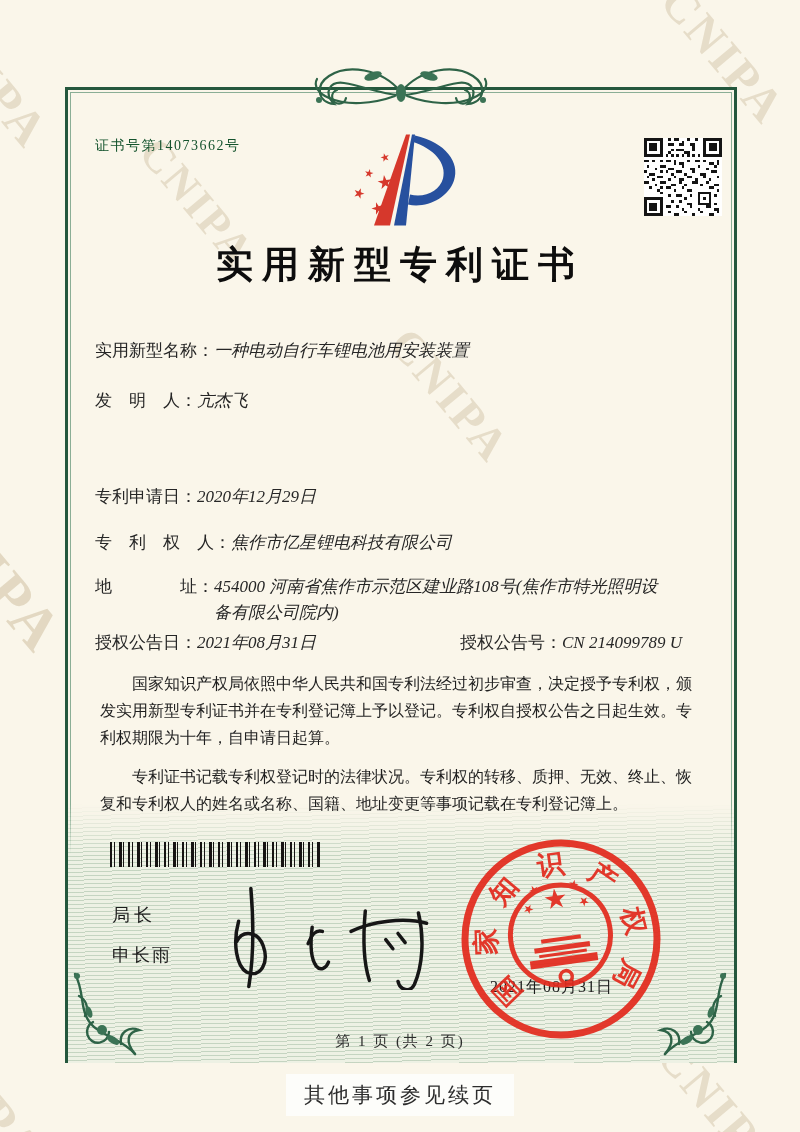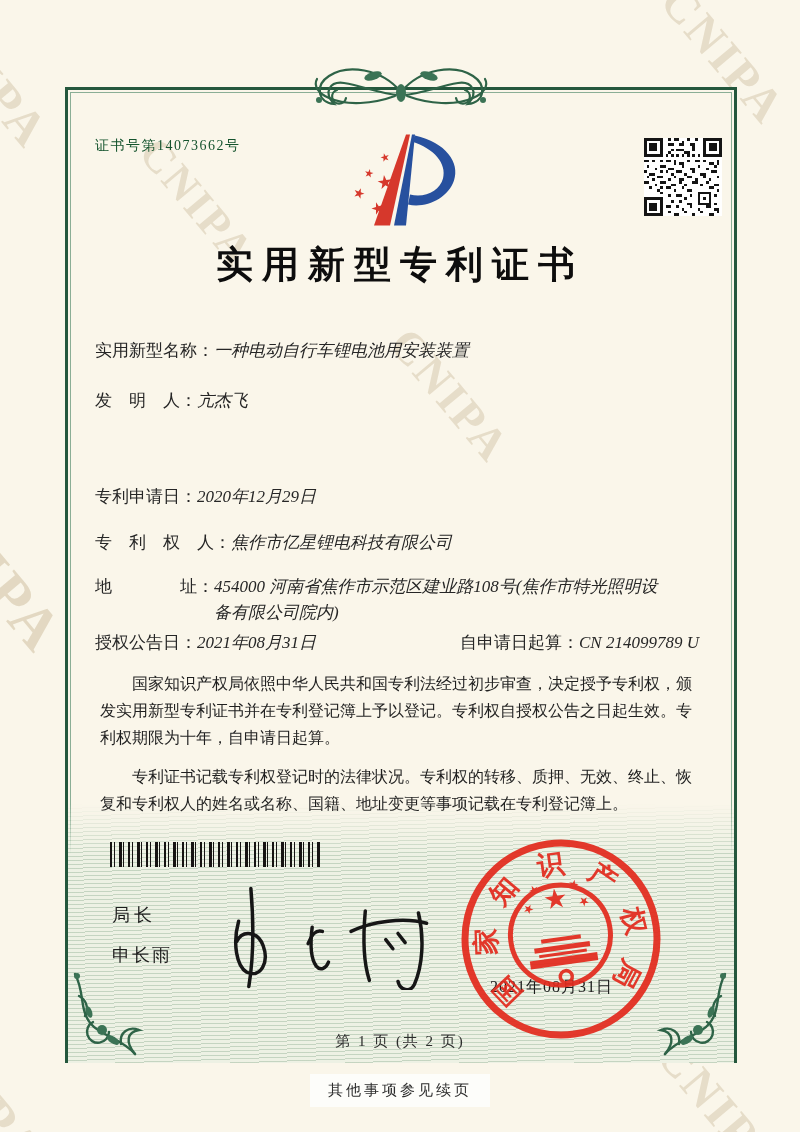--- a/index.html
+++ b/index.html
@@ -46,21 +46,21 @@
   .sig-name{position:absolute;left:112px;top:943px;font-size:18px;letter-spacing:2px;color:#1d1d1d;z-index:2;}
   .sig-script{position:absolute;left:210px;top:882px;z-index:2;}
 
   .seal{position:absolute;left:455px;top:833px;z-index:3;transform:rotate(-8deg);}
   .seal-date{position:absolute;left:490px;top:977px;width:160px;font-size:16px;
              letter-spacing:1px;color:#1c1c1c;z-index:2;}
 
   .pagination{position:absolute;left:0;right:0;top:1032px;text-align:center;font-size:15px;
               letter-spacing:2px;color:#2c2c2c;z-index:2;}
   .footer-note{position:absolute;left:0;right:0;top:1074px;text-align:center;z-index:2;}
-  .footer-note span{display:inline-block;background:#fdfdfa;padding:7px 18px;font-size:15px;
+  .footer-note span{display:inline-block;background:#fdfdfa;padding:7px 18px;font-size:21px;
               letter-spacing:3px;color:#2c2c2c;}
 
   .ornament-top{position:absolute;left:277px;top:52px;z-index:2;}
   .corner{position:absolute;top:966px;z-index:2;}
   .corner.left{left:69px;}
   .corner.right{left:637px;transform:scaleX(-1);}
 </style>
 </head>
 <body>
 
@@ -202,21 +202,21 @@
   </div>
   <div class="row" style="left:95px;top:574px;">
     <span class="lbl">地　　　　址：</span>
     <span class="val addr-val">454000 河南省焦作市示范区建业路108号(焦作市特光照明设备有限公司院内)</span>
   </div>
   <div class="row" style="left:95px;top:630px;">
     <span class="lbl">授权公告日：</span>
     <span class="val">2021年08月31日</span>
   </div>
   <div class="row" style="left:460px;top:630px;">
-    <span class="lbl">自申请日起算：</span>
+    <span class="lbl">授权公告号：</span>
     <span class="val">CN 214099789 U</span>
   </div>
 
   <div class="paras">
     <p>国家知识产权局依照中华人民共和国专利法经过初步审查，决定授予专利权，颁发实用新型专利证书并在专利登记簿上予以登记。专利权自授权公告之日起生效。专利权期限为十年，自申请日起算。</p>
     <p>专利证书记载专利权登记时的法律状况。专利权的转移、质押、无效、终止、恢复和专利权人的姓名或名称、国籍、地址变更等事项记载在专利登记簿上。</p>
   </div>
 
   <div class="barcode"></div>
 

